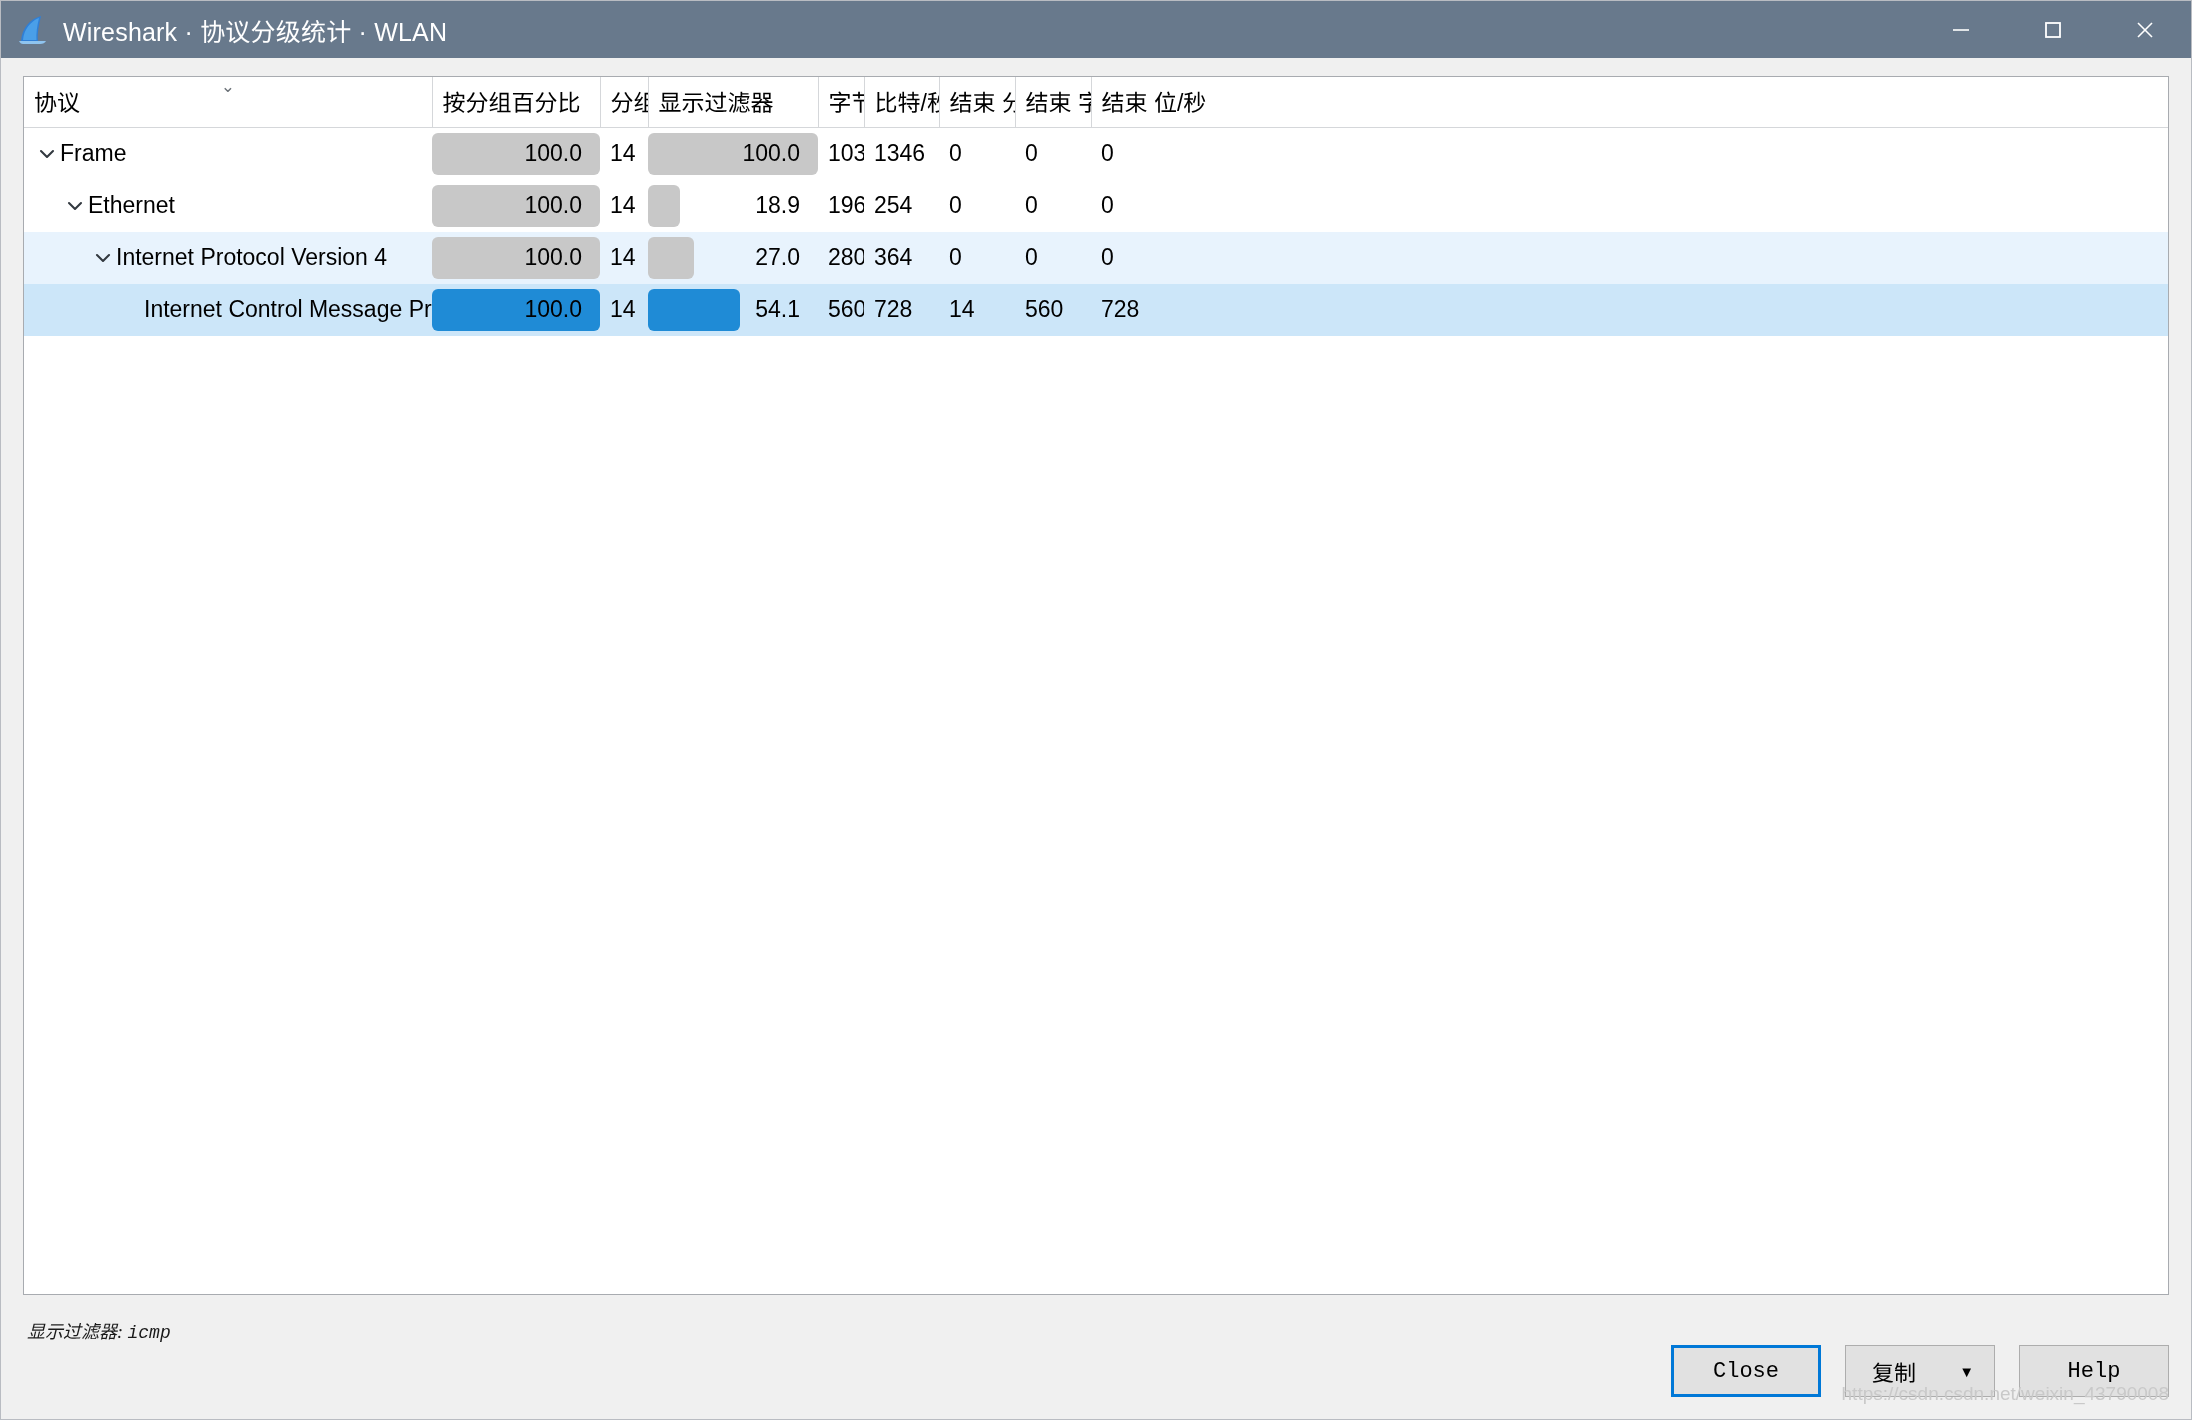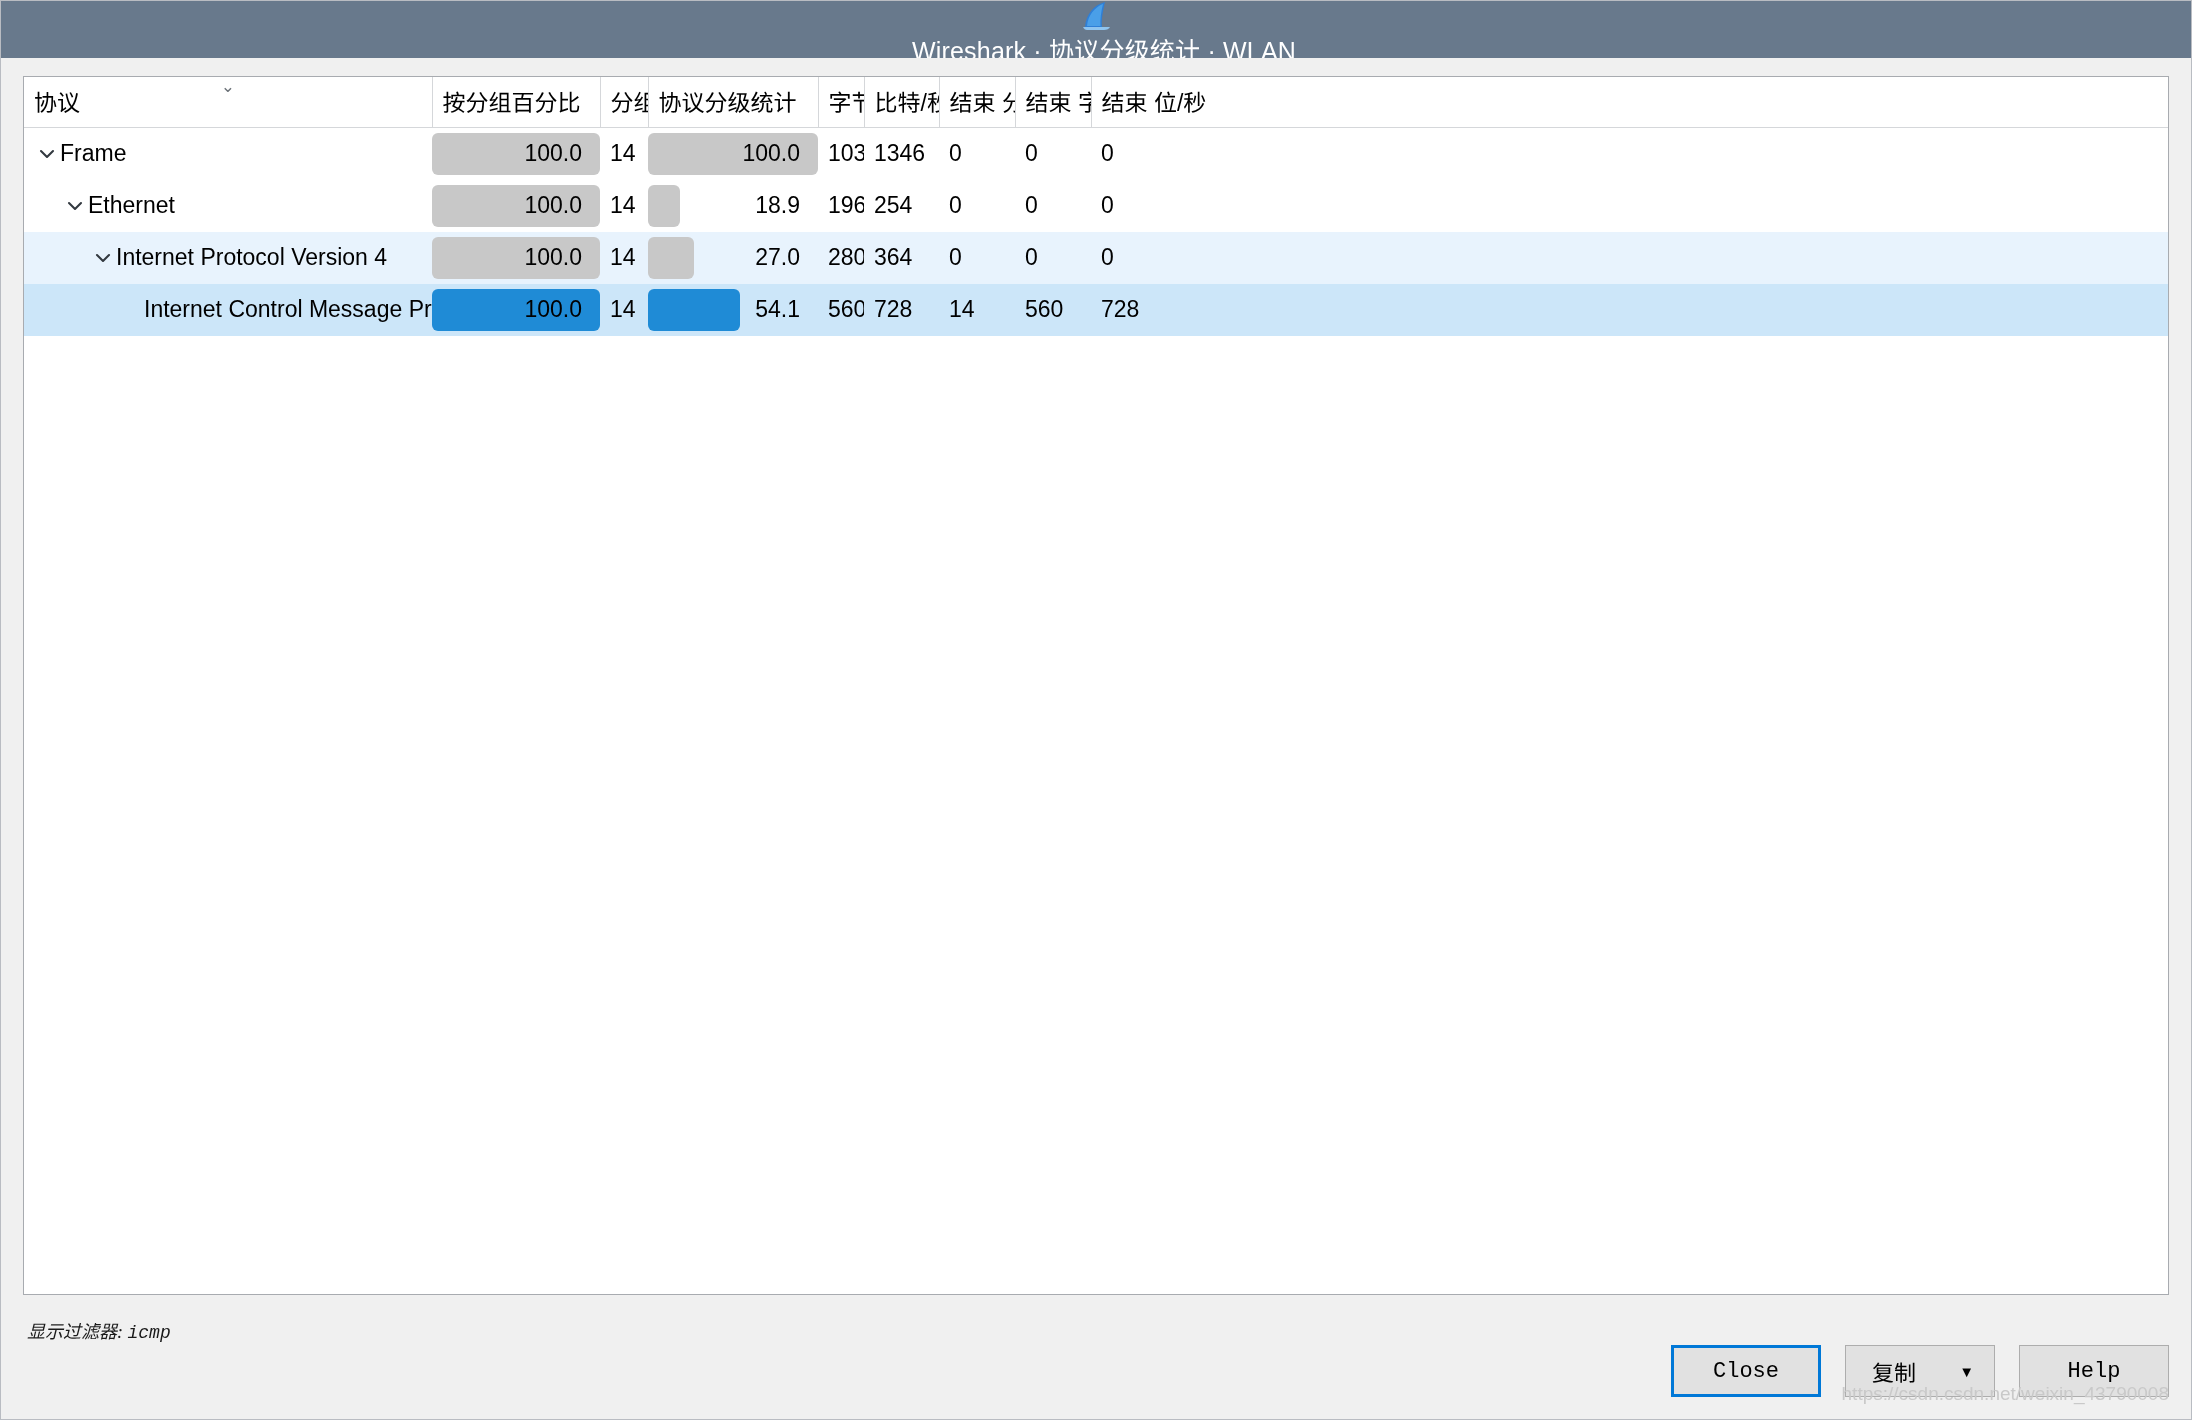--- a/index.html
+++ b/index.html
@@ -29,21 +29,20 @@
   
   .titlebar {
     height: 57px;
     min-height: 57px;
     background: #68798c;
     display: flex;
     align-items: center;
     padding-left: 16px;
     box-sizing: border-box;
     user-select: none;
-    flex-direction: column;
   }
   .app-logo {
     width: 34px;
     height: 30px;
     position: relative;
     margin-right: 12px;
     flex: 0 0 auto;
   }
   .app-logo svg { display: block; }
   .title-text {
@@ -299,21 +298,21 @@
           <col style="width:75px">
           <col style="width:76px">
           <col style="width:76px">
           <col>
         </colgroup>
         <thead>
           <tr id="header-row">
               <th><span class="sort-indicator">⌄</span><span>协议</span></th>
               <th><span>按分组百分比</span></th>
               <th><span>分组</span></th>
-              <th><span>协议分级统计</span></th>
+              <th><span>显示过滤器</span></th>
               <th><span>字节</span></th>
               <th><span>比特/秒</span></th>
               <th><span>结束 分组</span></th>
               <th><span>结束 字节</span></th>
               <th><span>结束 位/秒</span></th>
             </tr>
         </thead>
         <tbody id="table-body">
             <tr>
               <td class="proto-cell">

